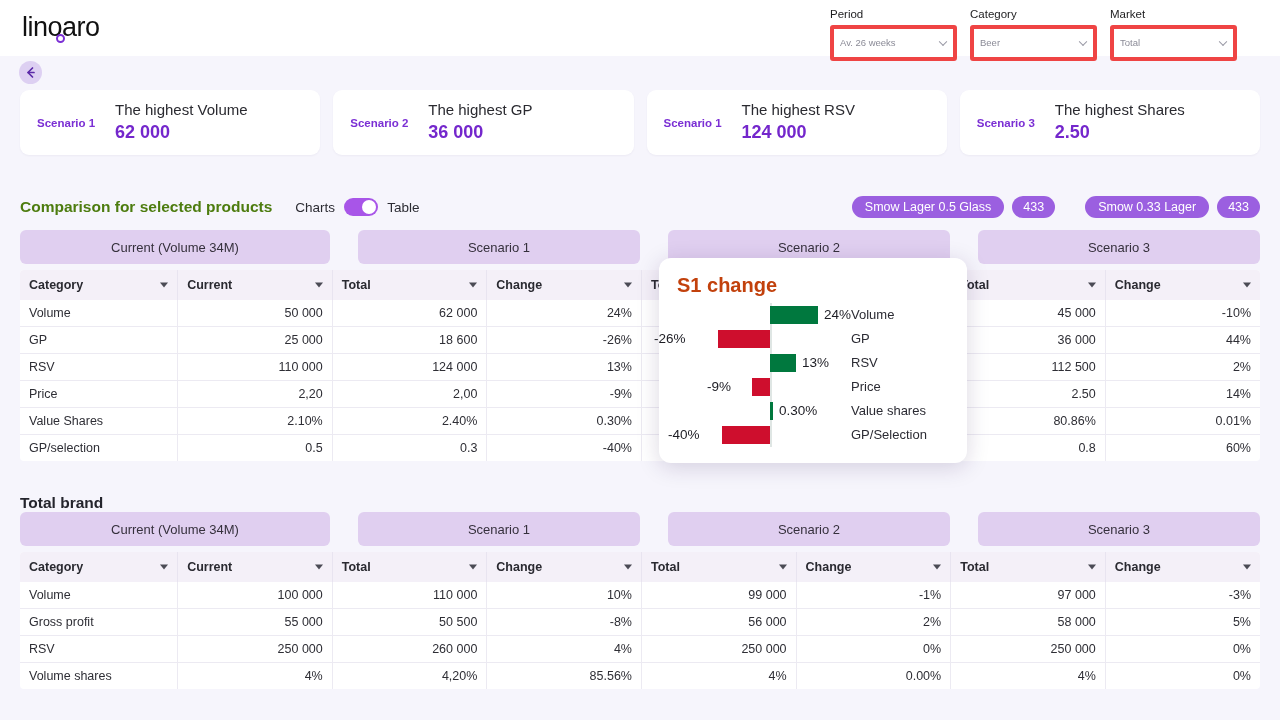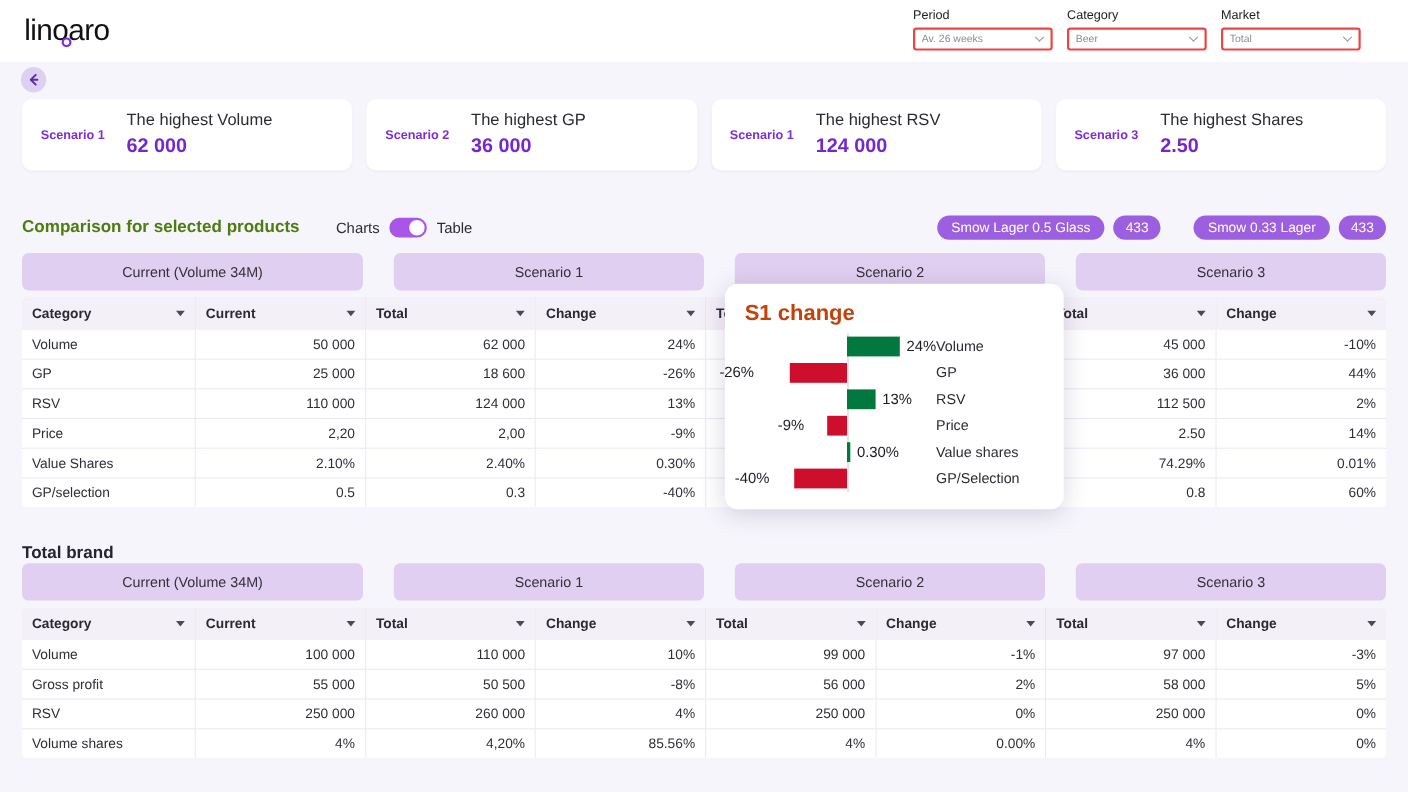--- a/index.html
+++ b/index.html
@@ -43,22 +43,22 @@
     gap: 13px;
   }
   .filter { width: 127px; }
   .filter-label {
     font-size: 11.5px;
     color: #1d1d1f;
     margin-bottom: 3px;
     line-height: 1.2;
   }
   .filter-box {
-    height: 21px;
-    border: 2px solid #ef4444;
+    height: 36px;
+    border: 4px solid #ef4444;
     border-radius: 3px;
     background: #fff;
     display: flex;
     align-items: center;
     padding: 0 6px;
     position: relative;
   }
   .filter-value {
     font-size: 9.5px;
     color: #8b8b97;
@@ -138,21 +138,21 @@
   }
   .section-title {
     font-size: 15.5px;
     font-weight: bold;
     color: #4d7c0f;
   }
   .toggle-wrap {
     display: flex;
     align-items: center;
     gap: 9px;
-    margin-left: 33px;
+    margin-left: 23px;
   }
   .toggle-label { font-size: 13.5px; color: #2c2c33; }
   .switch {
     width: 34px; height: 18px;
     border-radius: 10px;
     background: #a855e8;
     position: relative;
     cursor: pointer;
   }
   .switch .knob {
@@ -471,21 +471,21 @@
         <td>2.50</td>
         <td>14%</td>
       </tr>
       <tr>
         <td class="cat">Value Shares</td>
         <td>2.10%</td>
         <td>2.40%</td>
         <td>0.30%</td>
         <td></td>
         <td></td>
-        <td>74.29%</td>
+        <td>80.86%</td>
         <td>0.01%</td>
       </tr>
       <tr>
         <td class="cat">GP/selection</td>
         <td>0.5</td>
         <td>0.3</td>
         <td>-40%</td>
         <td></td>
         <td></td>
         <td>0.8</td>

